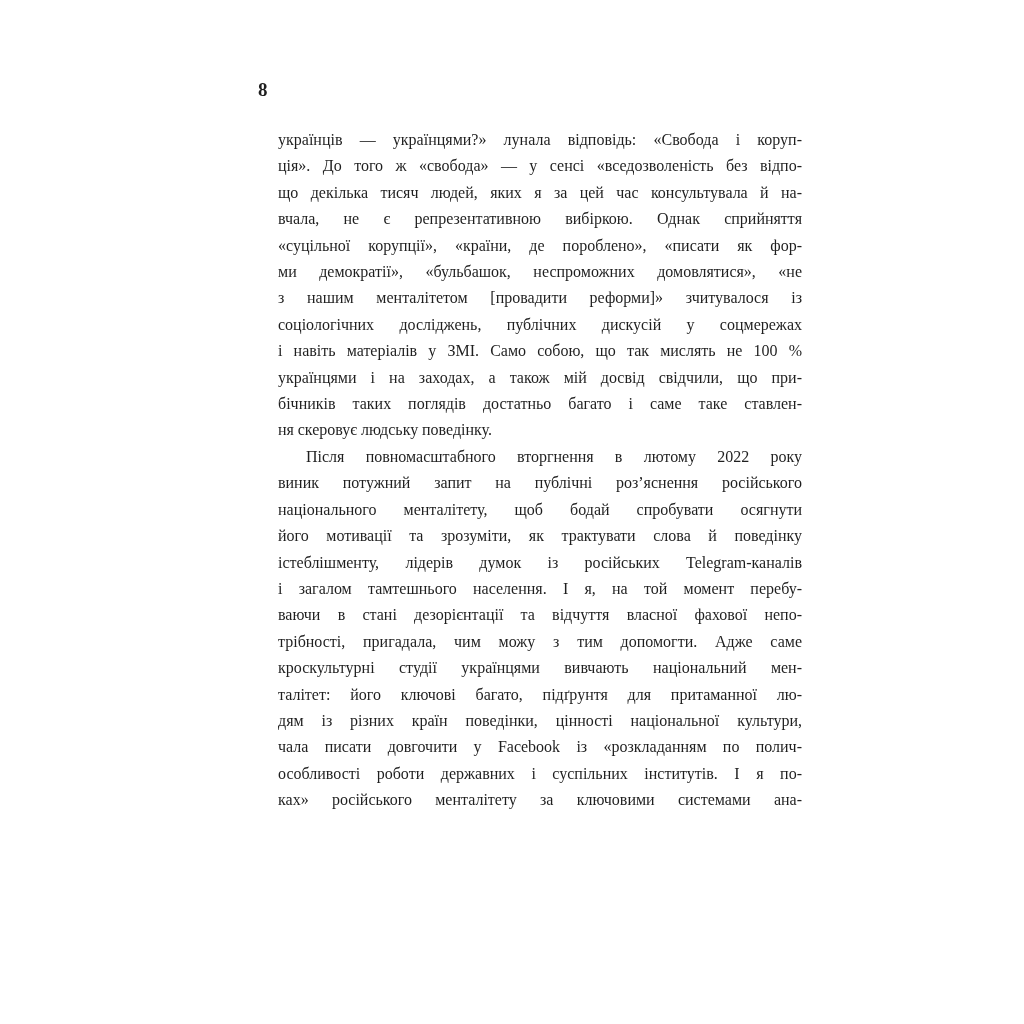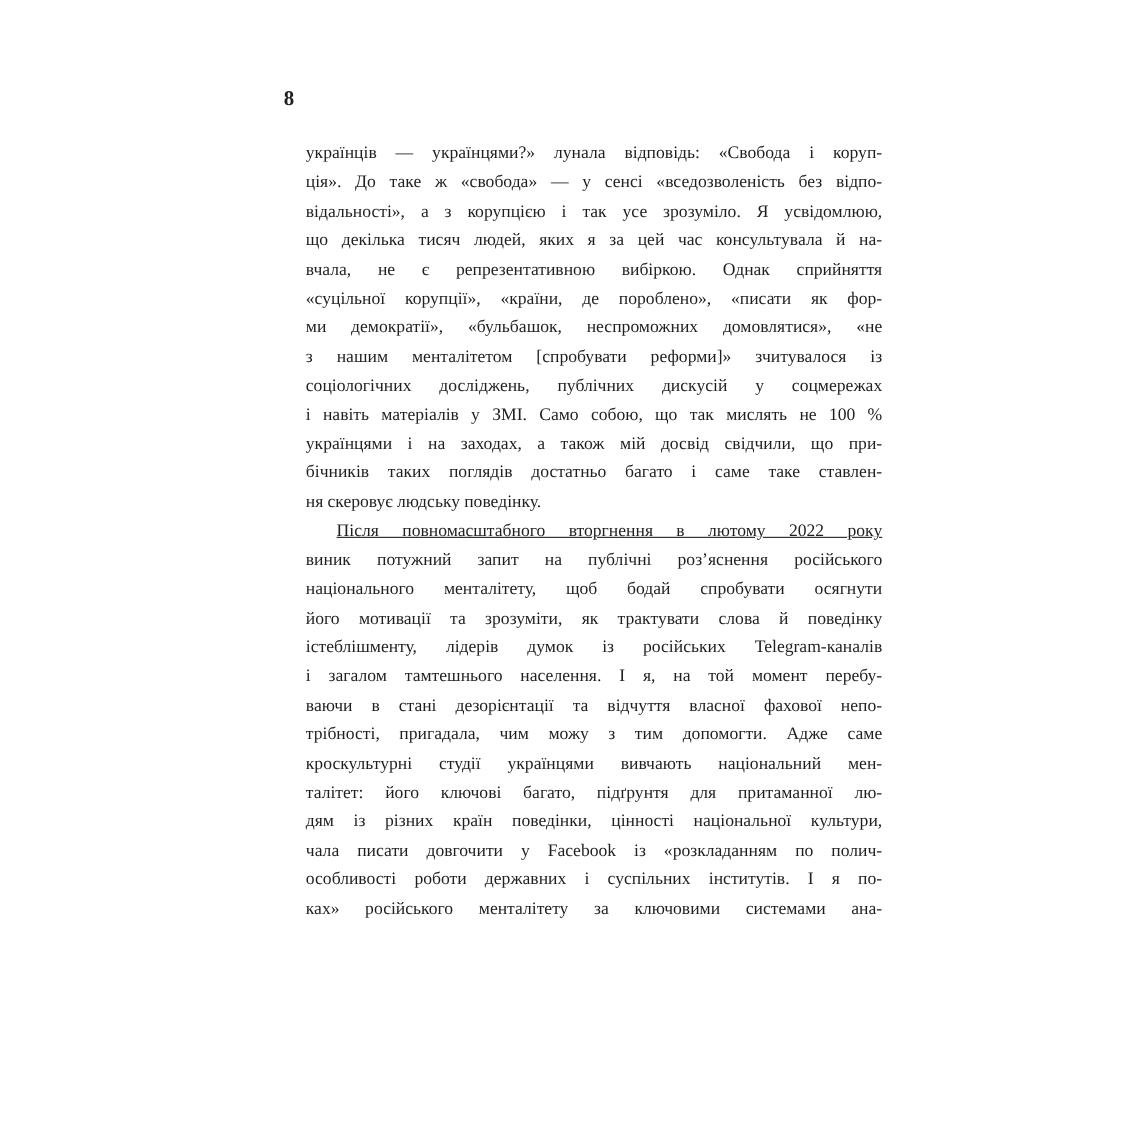--- a/index.html
+++ b/index.html
@@ -39,38 +39,36 @@
     text-align-last: justify;
     word-spacing: -0.2px;
     margin-left: 20px;
   }
   .line.para-last {
     text-align: left;
     text-align-last: left;
   }
   .line.indent {
     text-indent: 28px;
-    text-decoration: underline;
   }
 </style>
 </head>
 <body style="background: rgb(255, 255, 255);">
 
 <div class="scan-page">
   <div class="text-block" style="color: rgb(31, 31, 31);">
     <div class="page-number">8</div>
     <div>
         <div class="line">українців — українцями?» лунала відповідь: «Свобода і коруп-</div>
-        <div class="line">ція». До таке ж «свобода» — у сенсі «вседозволеність без відпо-</div>
-        <div class="line">відальності», а з корупцією і так усе зрозуміло. Я усвідомлюю,</div>
+        <div class="line">ція». До того ж «свобода» — у сенсі «вседозволеність без відпо-</div>
         <div class="line">що декілька тисяч людей, яких я за цей час консультувала й на-</div>
         <div class="line">вчала, не є репрезентативною вибіркою. Однак сприйняття</div>
         <div class="line">«суцільної корупції», «країни, де пороблено», «писати як фор-</div>
         <div class="line">ми демократії», «бульбашок, неспроможних домовлятися», «не</div>
-        <div class="line">з нашим менталітетом [спробувати реформи]» зчитувалося із</div>
+        <div class="line">з нашим менталітетом [провадити реформи]» зчитувалося із</div>
         <div class="line">соціологічних досліджень, публічних дискусій у соцмережах</div>
         <div class="line">і навіть матеріалів у ЗМІ. Само собою, що так мислять не 100 %</div>
         <div class="line">українцями і на заходах, а також мій досвід свідчили, що при-</div>
         <div class="line">бічників таких поглядів достатньо багато і саме таке ставлен-</div>
         <div class="line para-last">ня скеровує людську поведінку.</div>
         <div class="line indent">Після повномасштабного вторгнення в лютому 2022 року</div>
         <div class="line">виник потужний запит на публічні роз’яснення російського</div>
         <div class="line">національного менталітету, щоб бодай спробувати осягнути</div>
         <div class="line">його мотивації та зрозуміти, як трактувати слова й поведінку</div>
         <div class="line">істеблішменту, лідерів думок із російських Telegram-каналів</div>

